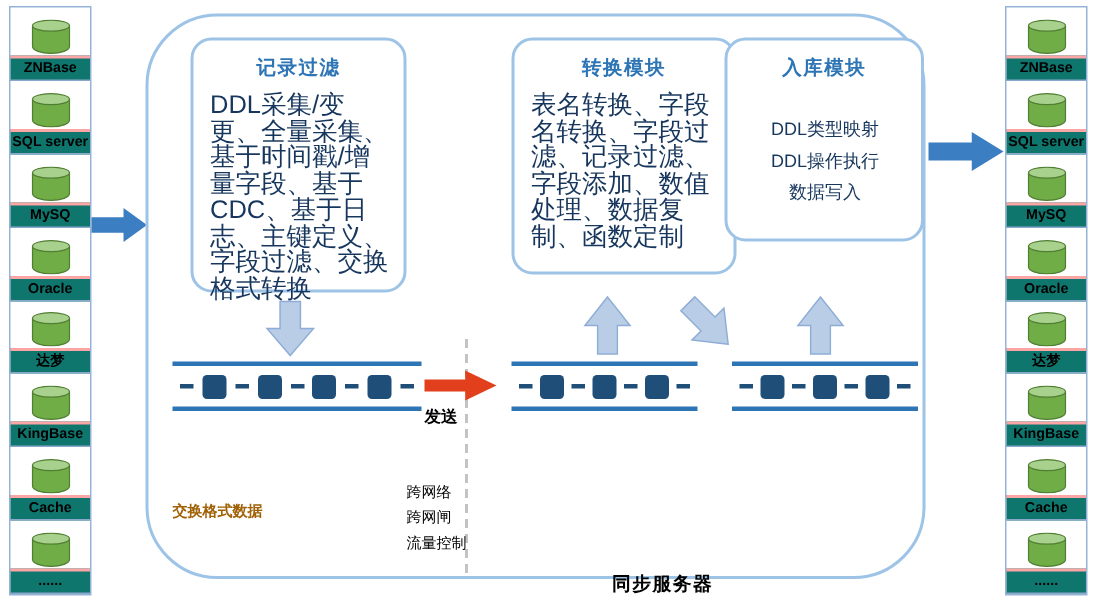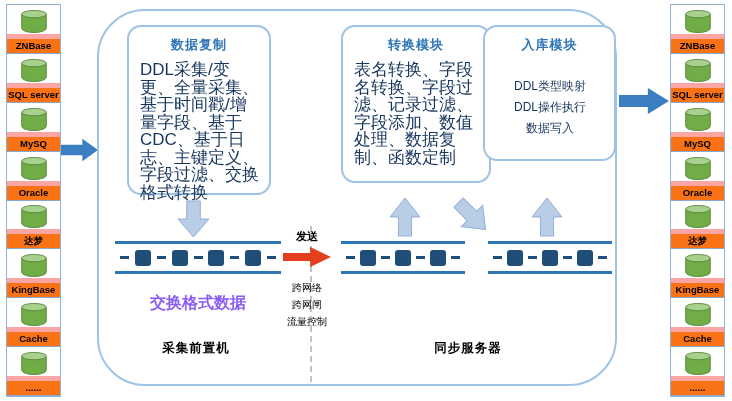--- a/index.html
+++ b/index.html
@@ -4,40 +4,40 @@
 <style>
   *{margin:0;padding:0;box-sizing:border-box;}
   html,body{background:#fff;}
   body{font-family:"Liberation Sans",sans-serif;}
   .canvas{position:relative;width:732px;height:401px;background:#fff;overflow:hidden;}
 
   
   .db-col{position:absolute;top:4px;width:55px;height:393px;border:1px solid #95b3d7;background:#fff;display:flex;flex-direction:column;}
   .db-item{flex:1;display:flex;flex-direction:column;align-items:center;justify-content:flex-end;min-height:0;}
   .db-item svg{width:30px;height:23px;margin-bottom:1px;flex:0 0 auto;}
-  .db-label{width:100%;text-align:center;font-size:9.5px;font-weight:bold;color:#000;border-top:5px solid #fca5a5;border-bottom:1px solid #8aa8cc;padding:2px 1px;line-height:10px;background:#f97316;}
+  .db-label{width:100%;text-align:center;font-size:9.5px;font-weight:bold;color:#000;border-top:2px solid #fca5a5;border-bottom:1px solid #8aa8cc;padding:2px 1px;line-height:10px;background:#0f766e;}
 
   
   .big-box{position:absolute;left:97px;top:9px;width:520px;height:377px;border:2px solid #9dc3e6;border-radius:48px;background:#fff;}
 
   
   .module{position:absolute;border:2px solid #9dc3e6;border-radius:14px;background:#fff;}
   .m-title{text-align:center;color:#2e75b6;font-weight:bold;font-size:13px;margin-top:9px;letter-spacing:1px;}
   .m-body{padding:7px 10px 4px 11px;font-size:17px;line-height:17.5px;color:#17365d;}
   .m-lines{text-align:center;padding-top:22px;line-height:21px;font-size:12px;}
   .m-lines span{display:block;}
 
   
   .queue{position:absolute;height:33px;border-top:3px solid #2e75b6;border-bottom:3px solid #2e75b6;background:#fff;display:flex;align-items:center;justify-content:space-between;padding:0 5px;}
   .sq{width:16px;height:16px;background:#1f4e79;border-radius:3px;flex:0 0 auto;}
   .dash{width:9px;height:3px;background:#1f4e79;flex:0 0 auto;}
 
   
-  .lbl{position:absolute;text-align:center;color:#000;}
-  .exchange{color:#8b5cf6;font-weight:bold;font-size:16px;}
+  .lbl{position:absolute;text-align:left;color:#000;margin-top:41px;}
+  .exchange{color:#a16207;font-weight:bold;font-size:10px;}
   .send{font-size:11px;font-weight:bold;}
   .network{font-size:10px;line-height:17px;}
   .zone{font-weight:bold;font-size:12.5px;letter-spacing:1px;}
 
   .divider{position:absolute;left:310px;top:226px;height:156px;width:0;border-left:2px dashed #c3c3c3;}
 
   svg.arrow{position:absolute;overflow:visible;}
 </style>
 </head>
 <body>
@@ -113,21 +113,21 @@
 
   <svg class="arrow" style="left:61px;top:137px;width:37px;height:26px;" viewBox="0 0 52 30" preserveAspectRatio="none">
     <polygon points="0,9 30,9 30,2 52,15 30,28 30,21 0,21" fill="#3c7ec2"></polygon>
   </svg>
 
   <div class="big-box"></div>
 
   <div class="divider"></div>
 
   <div class="module" style="left:127px;top:25px;width:144px;height:170px;">
-    <div class="m-title">数据复制</div>
+    <div class="m-title">记录过滤</div>
     <div class="m-body">DDL采集/变更、全量采集、基于时间戳/增量字段、基于CDC、基于日志、主键定义、字段过滤、交换格式转换</div>
   </div>
 
   <div class="module" style="left:341px;top:25px;width:150px;height:158px;">
     <div class="m-title">转换模块</div>
     <div class="m-body">表名转换、字段名转换、字段过滤、记录过滤、字段添加、数值处理、数据复制、函数定制</div>
   </div>
 
   <div class="module" style="left:483px;top:25px;width:133px;height:136px;">
     <div class="m-title">入库模块</div>
@@ -192,21 +192,20 @@
   </svg>
 
   <svg class="arrow" style="left:456px;top:196px;width:32px;height:40px;transform:rotate(135deg);" viewBox="0 0 34 40" preserveAspectRatio="none">
     <polygon points="17,1 33,20 24,20 24,39 10,39 10,20 1,20" fill="#b9cde6" stroke="#8eadd6" stroke-width="1"></polygon>
   </svg>
 
   <svg class="arrow" style="left:531px;top:197px;width:32px;height:40px;" viewBox="0 0 34 40" preserveAspectRatio="none">
     <polygon points="17,1 33,20 24,20 24,39 10,39 10,20 1,20" fill="#b9cde6" stroke="#8eadd6" stroke-width="1"></polygon>
   </svg>
 
-  <div class="lbl zone" style="left:136px;top:340px;width:120px;">采集前置机</div>
   <div class="lbl zone" style="left:408px;top:340px;width:120px;">同步服务器</div>
 
   <svg class="arrow" style="left:619px;top:86px;width:50px;height:30px;" viewBox="0 0 52 30" preserveAspectRatio="none">
     <polygon points="0,9 30,9 30,2 52,15 30,28 30,21 0,21" fill="#3c7ec2"></polygon>
   </svg>
 
   <div class="db-col" style="left:670px;">
 
       <div class="db-item">
         <svg viewBox="0 0 36 28">

